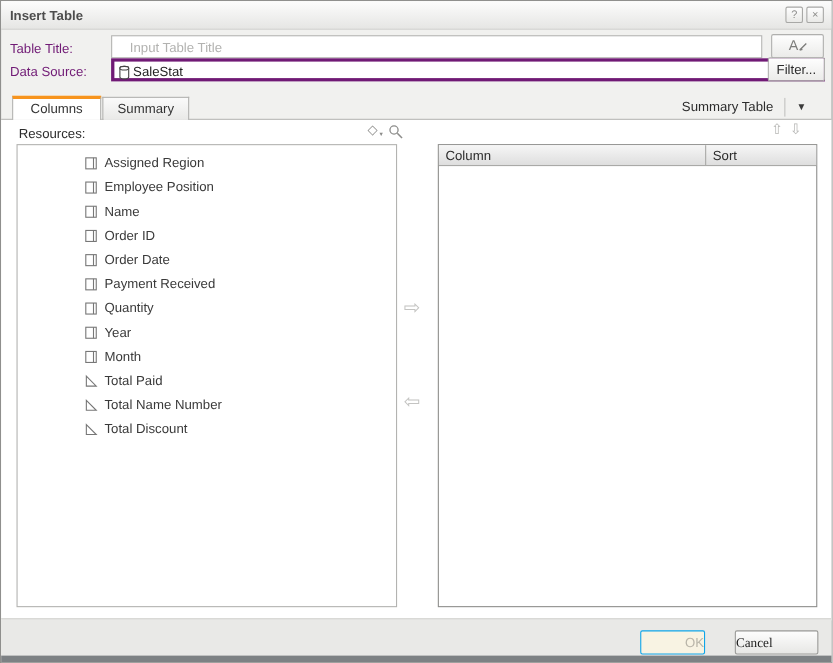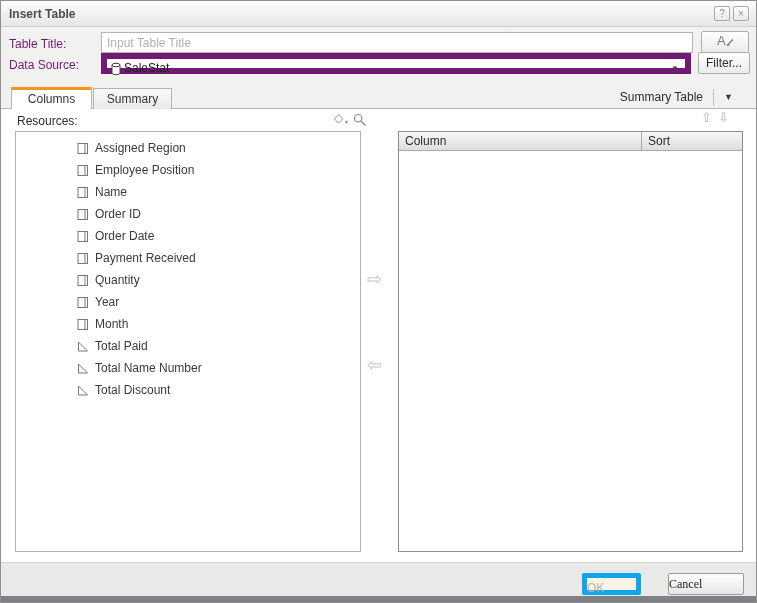--- a/index.html
+++ b/index.html
@@ -24,33 +24,33 @@
     color:#8d8d8b; font-size:10px; text-align:center; line-height:13px; cursor:default;
   }
   .tb-help { right:26px; }
   .tb-close { right:7px; }
   
   .frm-label { position:absolute; left:8px; color:#701a75; }
   .lbl-title { top:36px; }
   .lbl-source { top:57px; }
   .txt-input {
     position:absolute; left:100px; top:31px; width:592px; height:21px;
-    border:1px solid #b3b3b1; background:#fff; padding:0 5px;
+    border:1px solid #b3b3b1; background:#fff; padding:0 16px;
     font-family:"Liberation Sans", sans-serif; font-size:12px; color:#333; outline:none;
   }
   .txt-input::placeholder { color:#b2b2b0; opacity:1; }
   .btn { 
     border:1px solid #b0b0ae; border-radius:2px;
     background:linear-gradient(#fefefe,#ebebe9);
     text-align:center; cursor:default; color:#2c2c2c;
   }
   .btn-font { position:absolute; left:700px; top:30px; width:48px; height:22px; display:flex; align-items:center; justify-content:center; }
   .combo {
-    position:absolute; left:100px; top:52px; width:590px; height:21px;
-    border:6px solid #701a75; background:#fff;
+    position:absolute; left:100px; top:52px; width:649px; height:21px;
+    border:3px solid #701a75; background:#fff;
   }
   .combo .db-ic { position:absolute; left:3px; top:3px; }
   .combo .val { position:absolute; left:17px; top:0; line-height:19px; color:#222; }
   .combo .dd { position:absolute; right:3px; top:0; width:14px; line-height:19px; font-size:8px; color:#444; text-align:center; cursor:default; }
   .btn-filter { position:absolute; left:697px; top:51px; width:52px; height:22px; line-height:20px; }
   
   .tabstrip { position:absolute; top:86px; left:0; right:0; height:22px; border-bottom:1px solid #b3b3b1; }
   .tab { position:absolute; text-align:center; cursor:default; color:#333; }
   .tab-active {
     left:10px; top:0; width:81px; height:22px; line-height:18px;
@@ -91,21 +91,21 @@
   .updown { position:absolute; top:1px; font-size:13px; color:#b7b7b5; cursor:default; }
   .up-arrow { left:700px; }
   .down-arrow { left:717px; }
   .move-arrow { position:absolute; font-size:18px; color:#c4c4c2; cursor:default; line-height:1; }
   .mv-right { left:366px; top:269px; }
   .mv-left  { left:366px; top:355px; }
   
   .footer { position:absolute; left:0; right:0; bottom:6px; height:34px; background:#e9e9e7; border-top:1px solid #d4d4d2; }
   .btn-ok {
     position:absolute; left:581px; top:572px; width:59px; height:22px; line-height:20px;
-    background:#f8f3e3; border:5px solid #0ea5e9; color:#b9b5a9; text-align:left; border-radius:2px; cursor:default;
+    background:#f8f3e3; border:1px solid #0ea5e9; color:#b9b5a9; text-align:right; border-radius:2px; cursor:default;
   }
   .btn-cancel {
     position:absolute; left:667px; top:572px; width:76px; height:22px; line-height:20px;
     background:linear-gradient(#fdfdfd,#e7e7e5); border:1px solid #9b9b99; color:#1c1c1c; border-radius:2px; cursor:default;font-family:Liberation Serif, serif;
   }
   .bottom-edge { position:absolute; left:0; right:0; bottom:0; height:6px; background:#7d8184; }
 </style>
 </head>
 <body>
 

